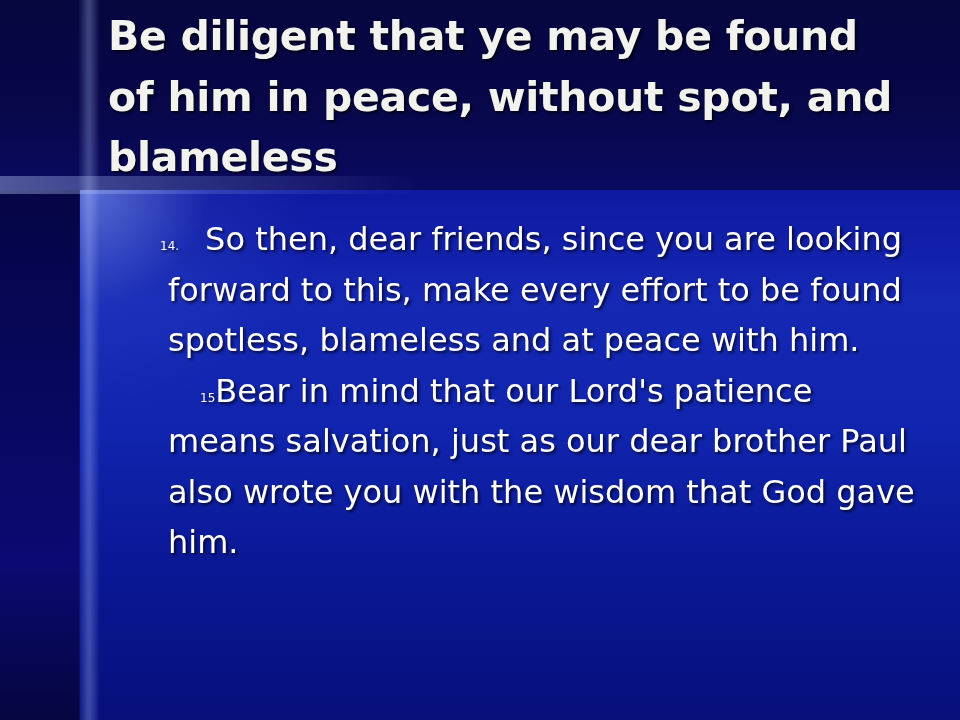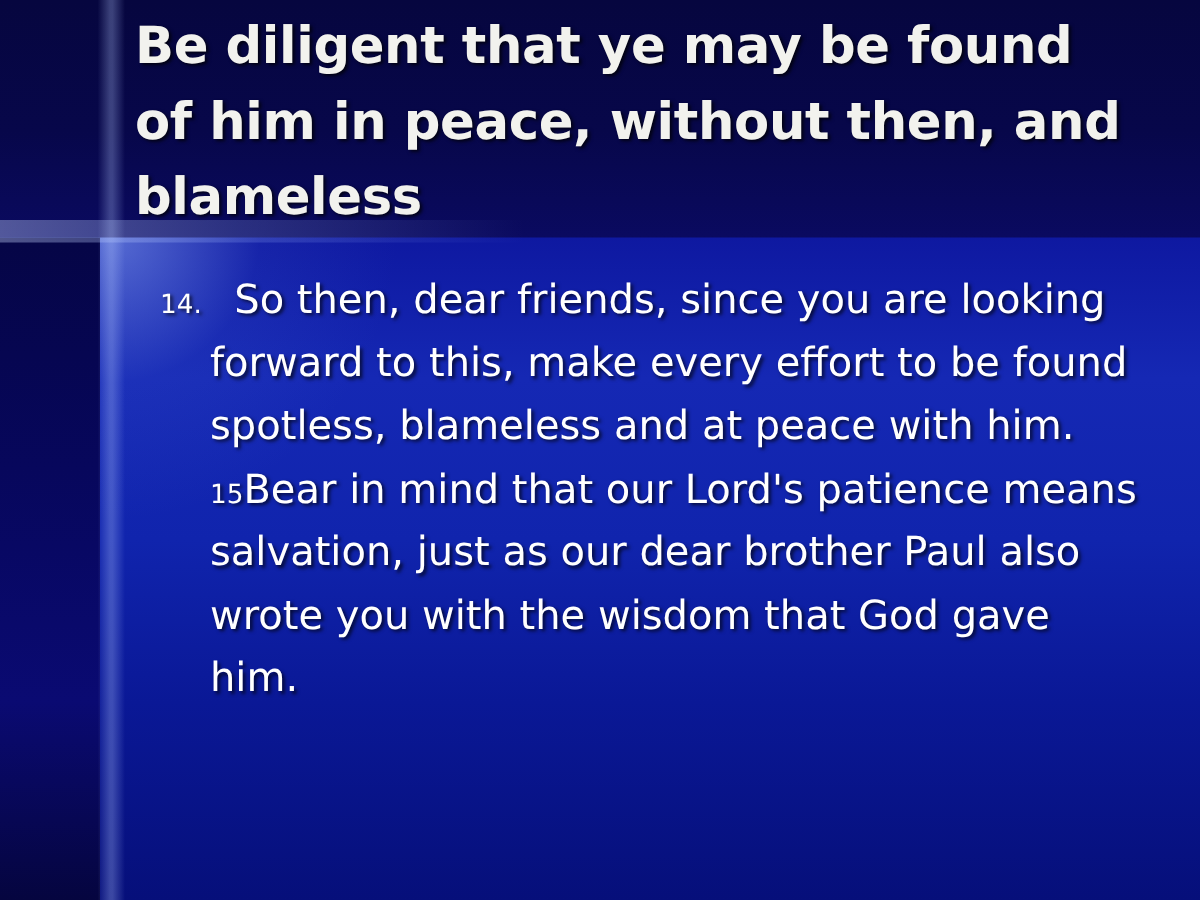--- a/index.html
+++ b/index.html
@@ -86,39 +86,40 @@
     left: 118px;
     top: 214px;
     width: 800px;
     color: #ffffff;
     font-size: 32px;
     line-height: 1.58;
     text-shadow: 2px 2px 3px rgba(0,0,0,0.7);
   }
 
   .vnum {
-    font-size: 21px;
+    font-size: 12px;
     vertical-align: baseline;
+    margin-left: 32px;
   }
   .indent {
     display: inline-block;
     width: 26px;
   }
   #bodyblock .para {
     text-indent: -40px;
     padding-left: 50px;
   }
 </style>
 </head>
 <body>
 
 <div id="slide">
   <div id="titleband"></div>
   <div id="leftstrip"></div>
   <div id="vglow"></div>
   <div id="hglow"></div>
 
-  <div id="title">Be diligent that ye may be found of him in peace, without then, and blameless</div>
+  <div id="title">Be diligent that ye may be found of him in peace, without spot, and blameless</div>
 
   <div id="bodyblock">
     <div class="para"><span class="vnum">14.</span><span class="indent"></span><span>So then, dear friends, since you are looking forward to this, make every effort to be found spotless, blameless and at peace with him.</span> <span class="vnum">15</span><span>Bear in mind that our Lord's patience means salvation, just as our dear brother Paul also wrote you with the wisdom that God gave him.</span></div>
   </div>
 </div>
 
 </body></html>

